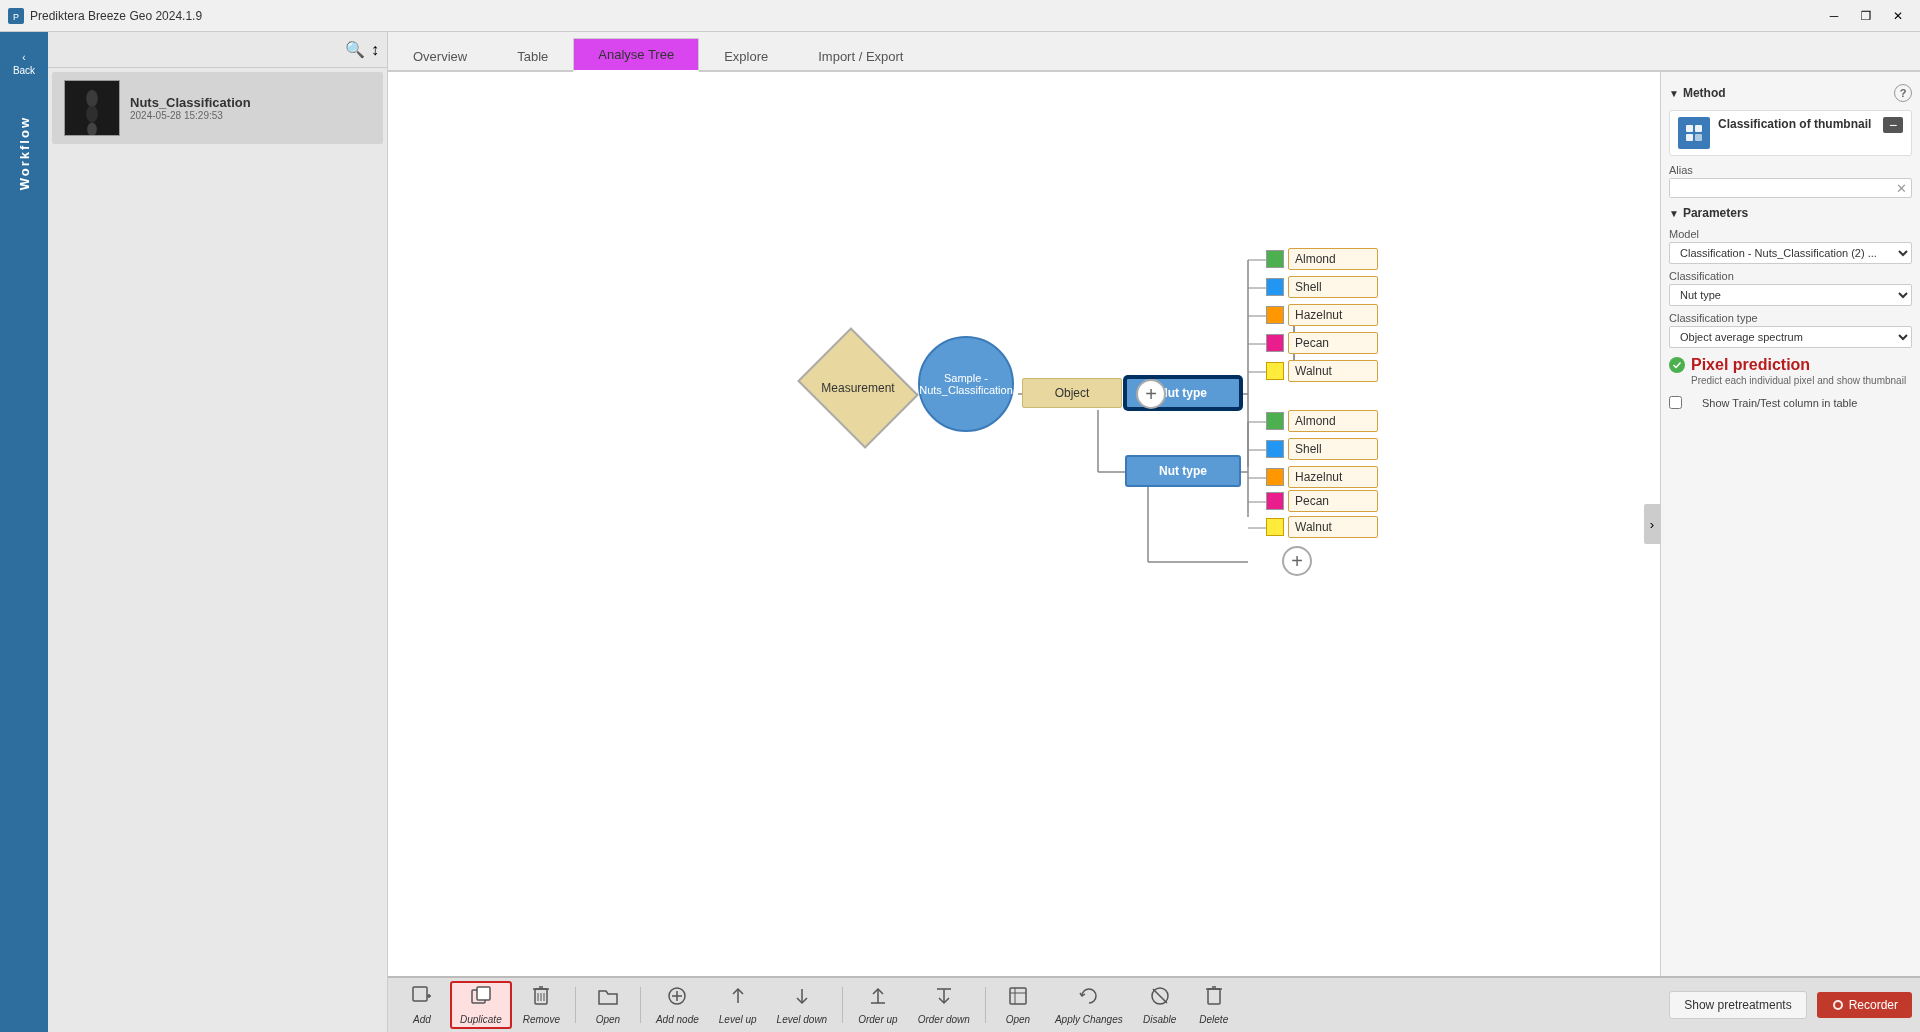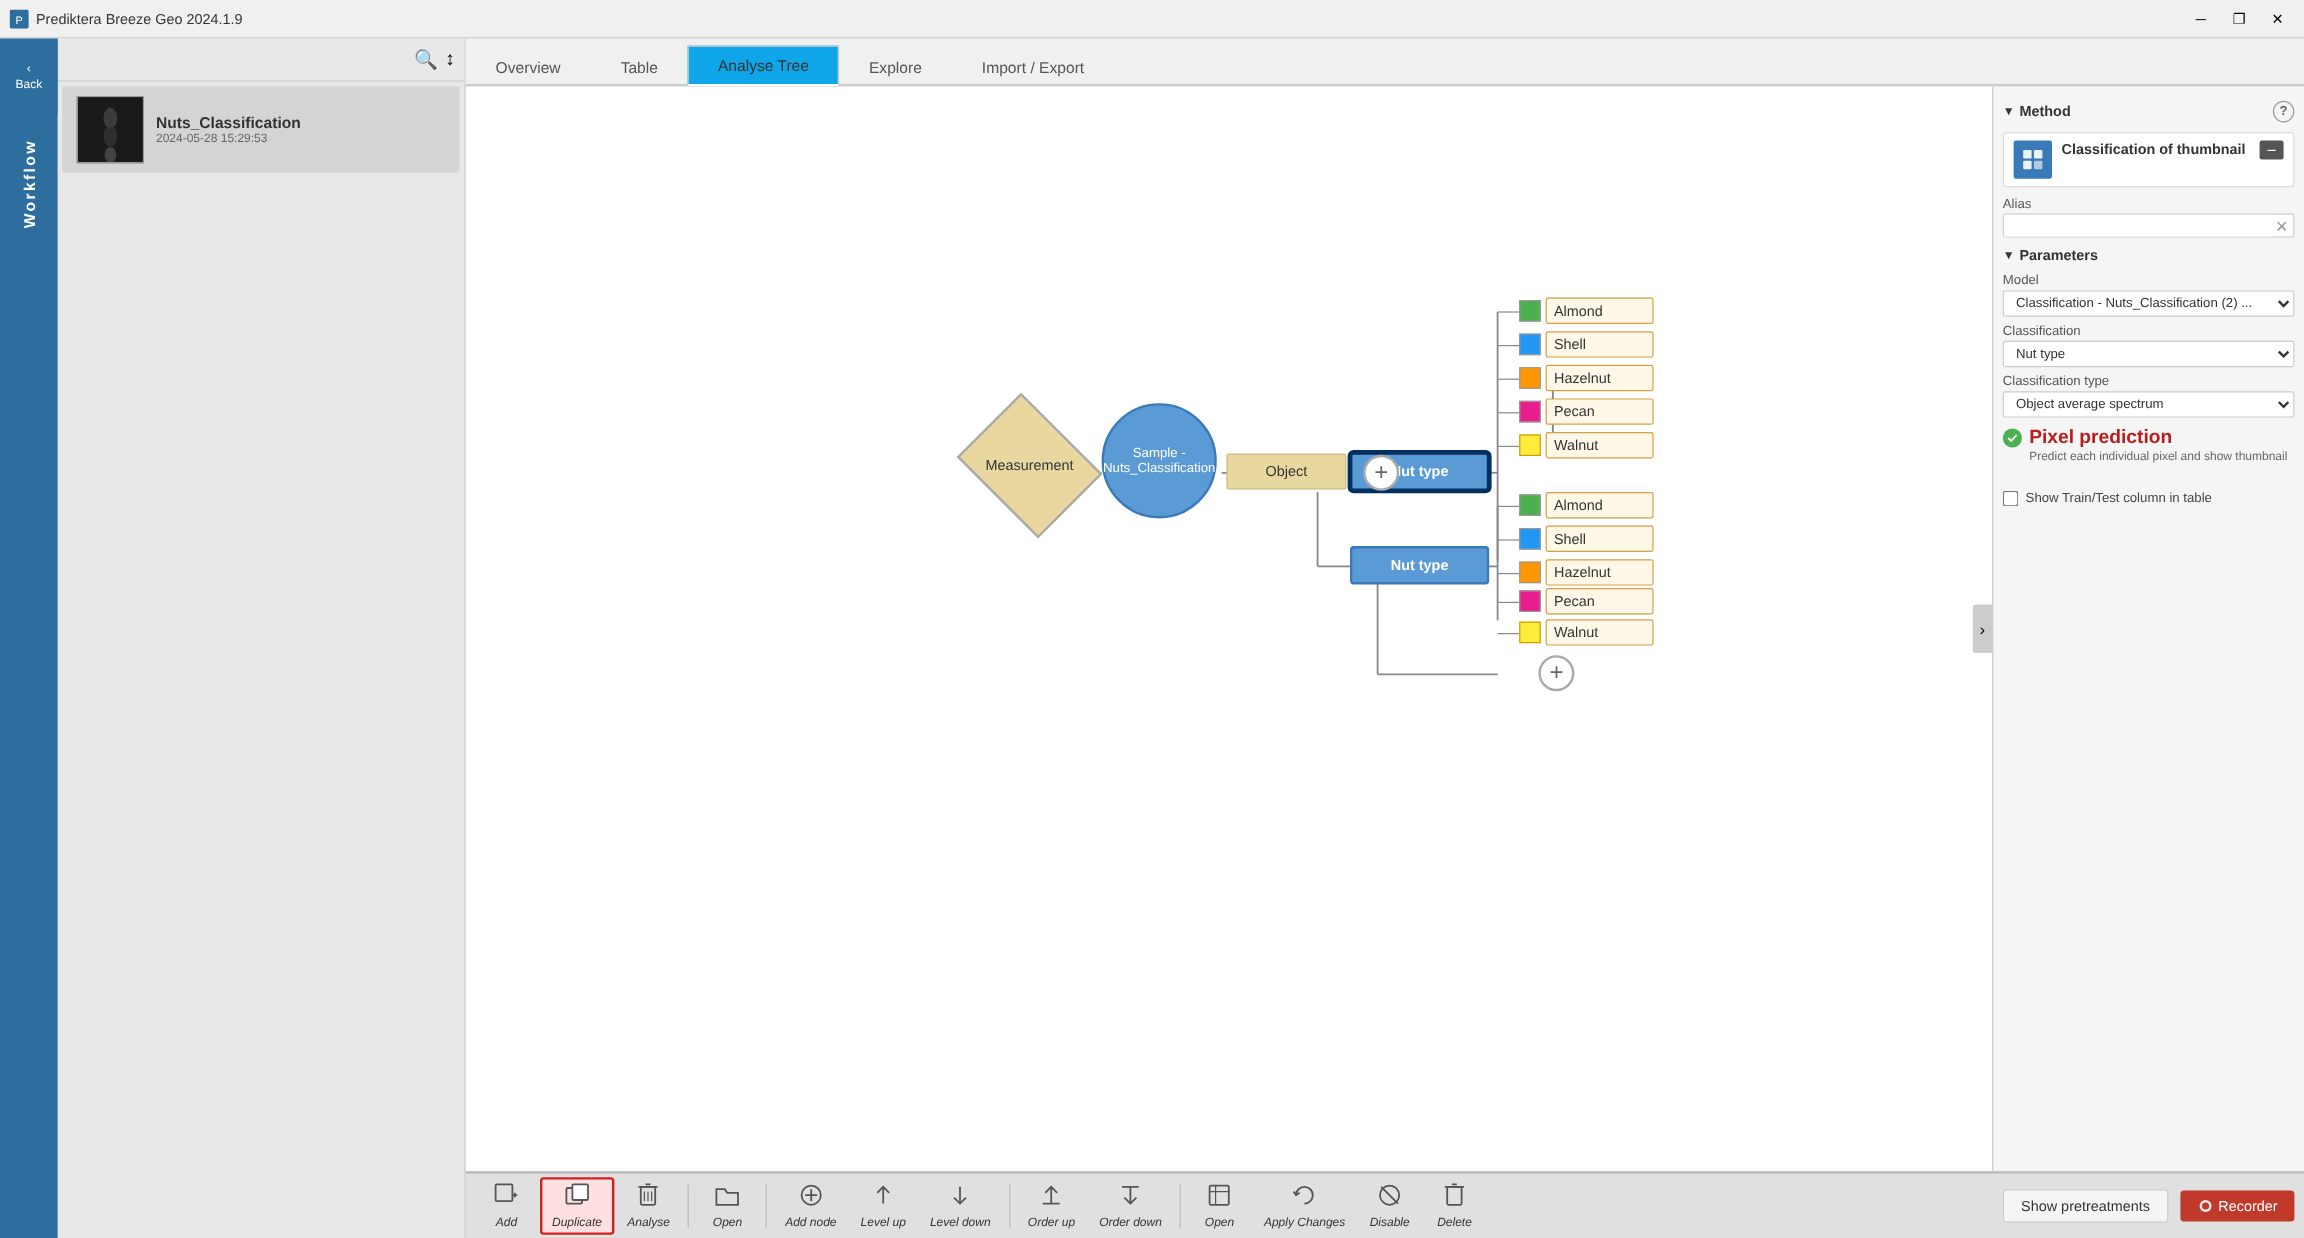--- a/index.html
+++ b/index.html
@@ -125,21 +125,21 @@
       font-size: 13px;
       cursor: pointer;
       color: #555;
       border: 1px solid transparent;
       border-bottom: none;
       background: transparent;
       position: relative;
       top: 2px;
     }
     .tab.active {
-      background: #0ea5e9;
+      background: #d946ef;
       color: #333;
       border-color: #ccc;
       border-bottom: 2px solid white;
       font-weight: 500;
     }
 
     
     #canvas-area {
       flex: 1;
       background: white;
@@ -277,23 +277,23 @@
       display: flex;
       align-items: center;
       justify-content: center;
       flex-shrink: 0;
       margin-top: 1px;
     }
     .pixel-pred-text .title { font-size: 16px; font-weight: bold; color: #b91c1c; }
     .pixel-pred-text .desc { font-size: 10px; color: #666; margin-top: 1px; }
     .train-test-row {
       display: flex;
-      align-items: flex-start;
-      gap: 6px;
-      margin-top: 23px;
+      align-items: center;
+      gap: 20px;
+      margin-top: 10px;
     }
     .train-test-row input[type="checkbox"] { cursor: pointer; }
     .train-test-row label { font-size: 11px; color: #444; cursor: pointer; }
 
     
     .help-icon {
       width: 18px; height: 18px;
       border-radius: 50%;
       border: 1px solid #999;
       display: flex; align-items: center; justify-content: center;
@@ -763,21 +763,21 @@
         <span class="btn-icon">
           <svg width="22" height="22" viewBox="0 0 22 22">
             <rect x="5" y="4" width="12" height="15" rx="1" stroke="#555" stroke-width="1.5" fill="none"></rect>
             <line x1="3" y1="4" x2="19" y2="4" stroke="#555" stroke-width="1.5"></line>
             <line x1="9" y1="2" x2="13" y2="2" stroke="#555" stroke-width="1.5"></line>
             <line x1="8" y1="8" x2="8" y2="16" stroke="#555" stroke-width="1"></line>
             <line x1="11" y1="8" x2="11" y2="16" stroke="#555" stroke-width="1"></line>
             <line x1="14" y1="8" x2="14" y2="16" stroke="#555" stroke-width="1"></line>
           </svg>
         </span>
-        <span class="btn-label">Analyse</span>
+        <span class="btn-label">Remove</span>
       </button>
 
       <div class="toolbar-separator"></div>
 
       <button class="toolbar-btn">
         <span class="btn-icon">
           <svg width="22" height="22" viewBox="0 0 22 22">
             <path d="M2 6h7l2 3h9v10H2z" stroke="#555" stroke-width="1.5" fill="none"></path>
           </svg>
         </span>

